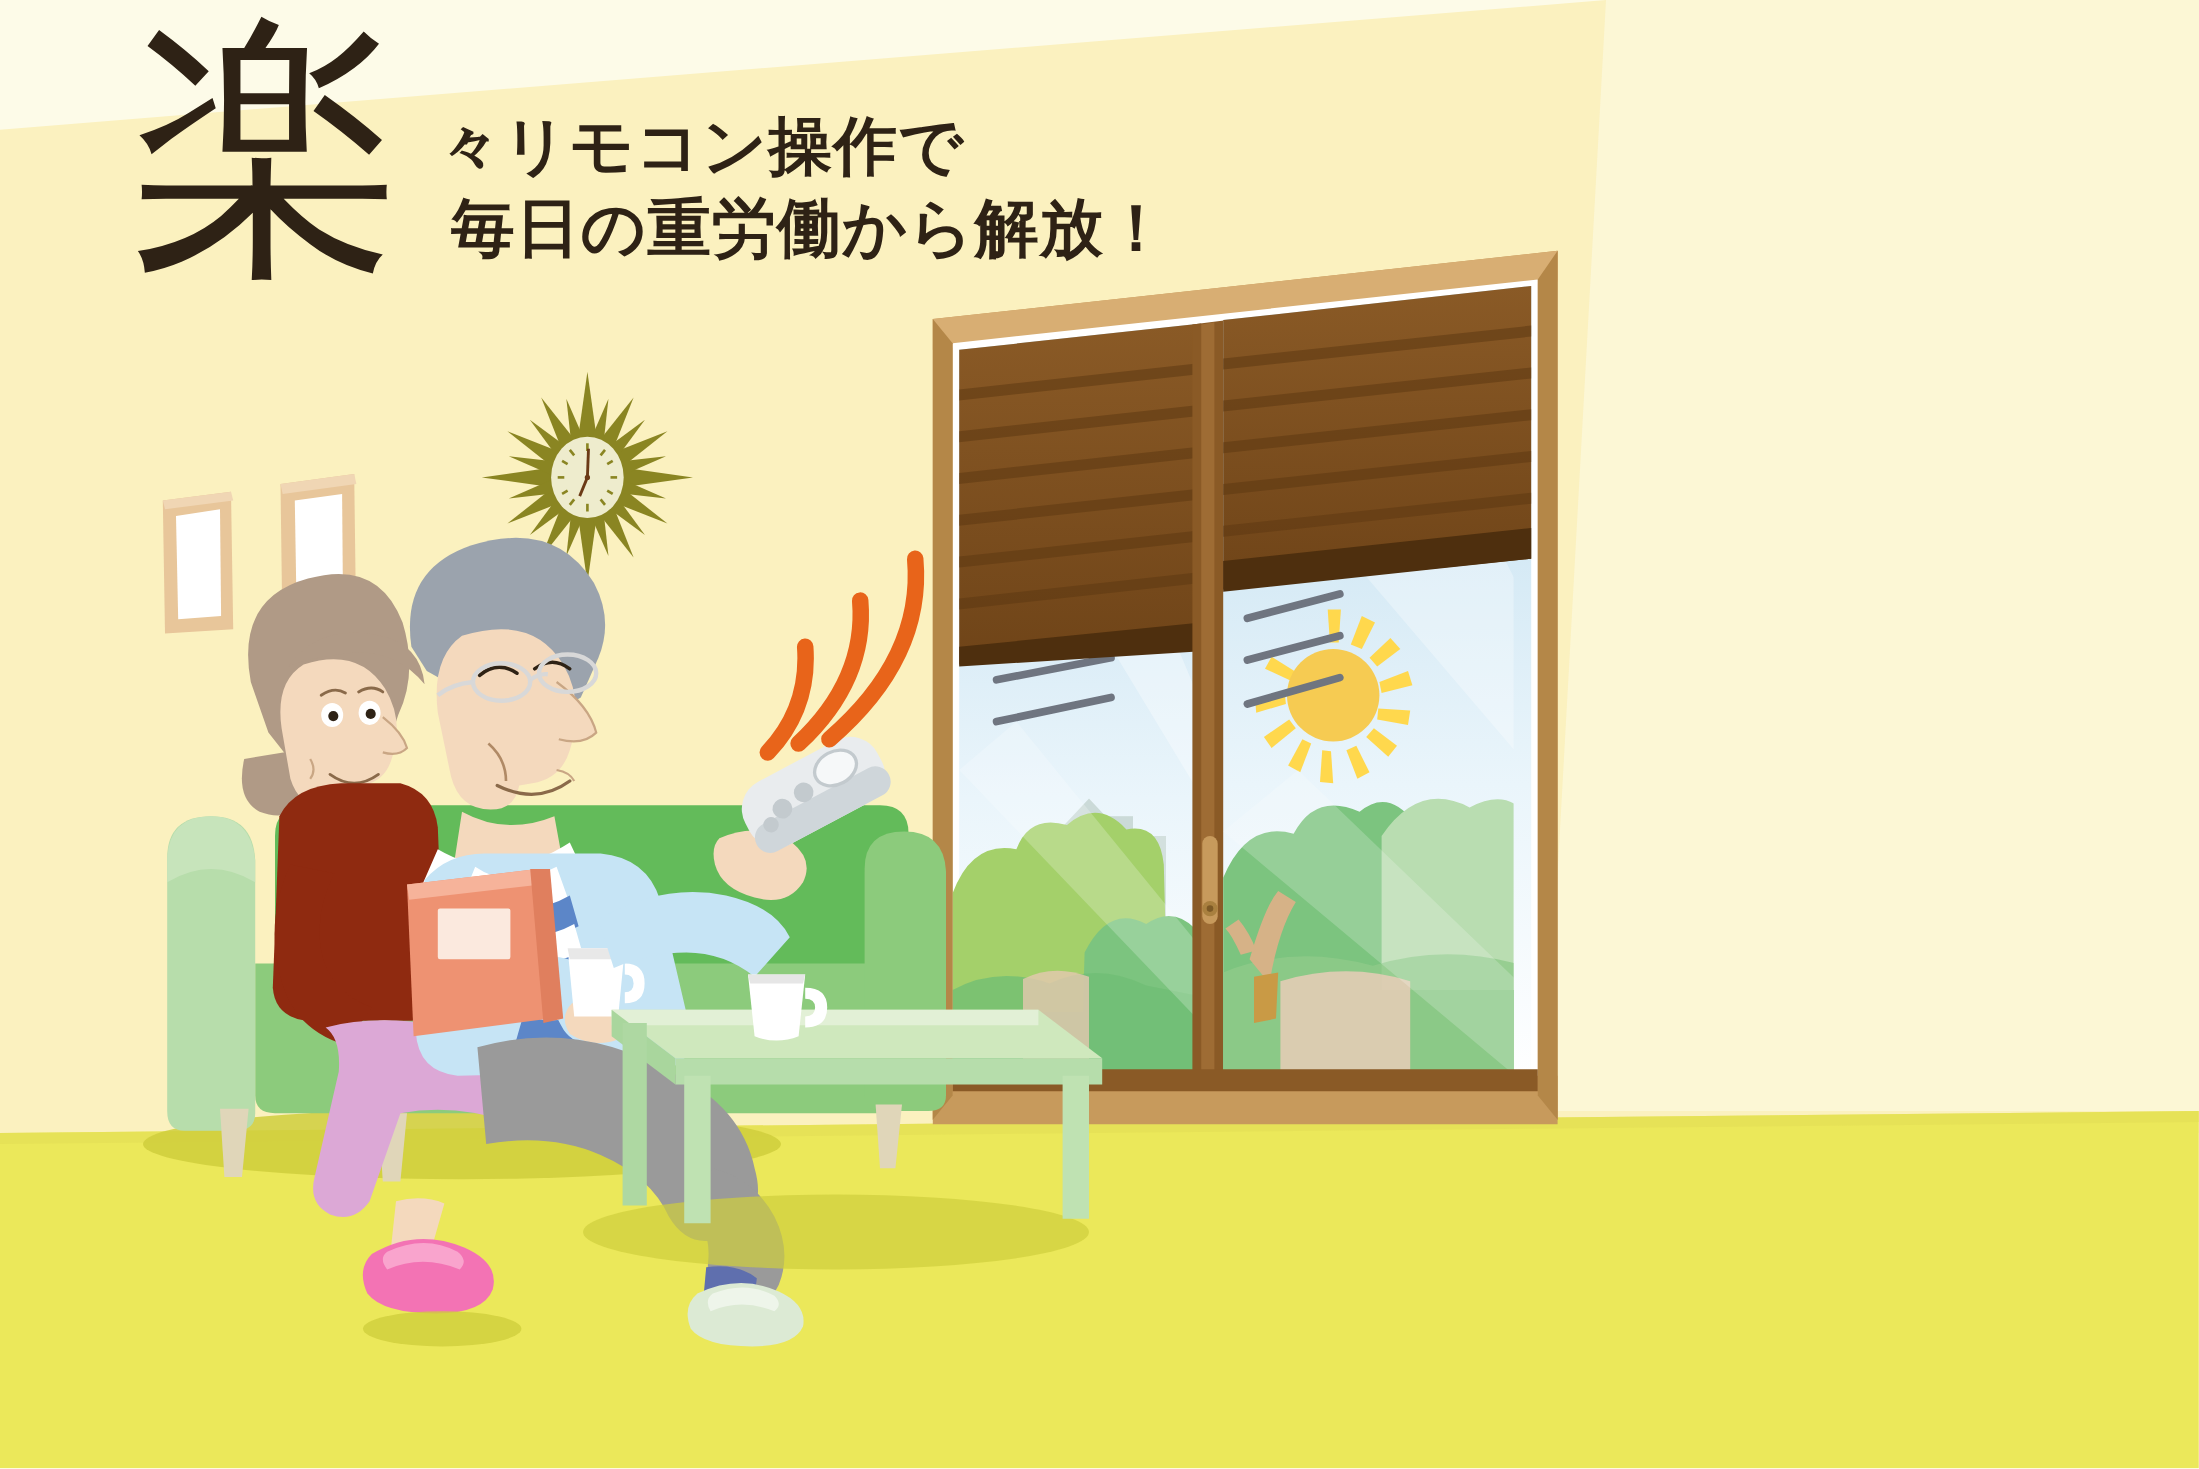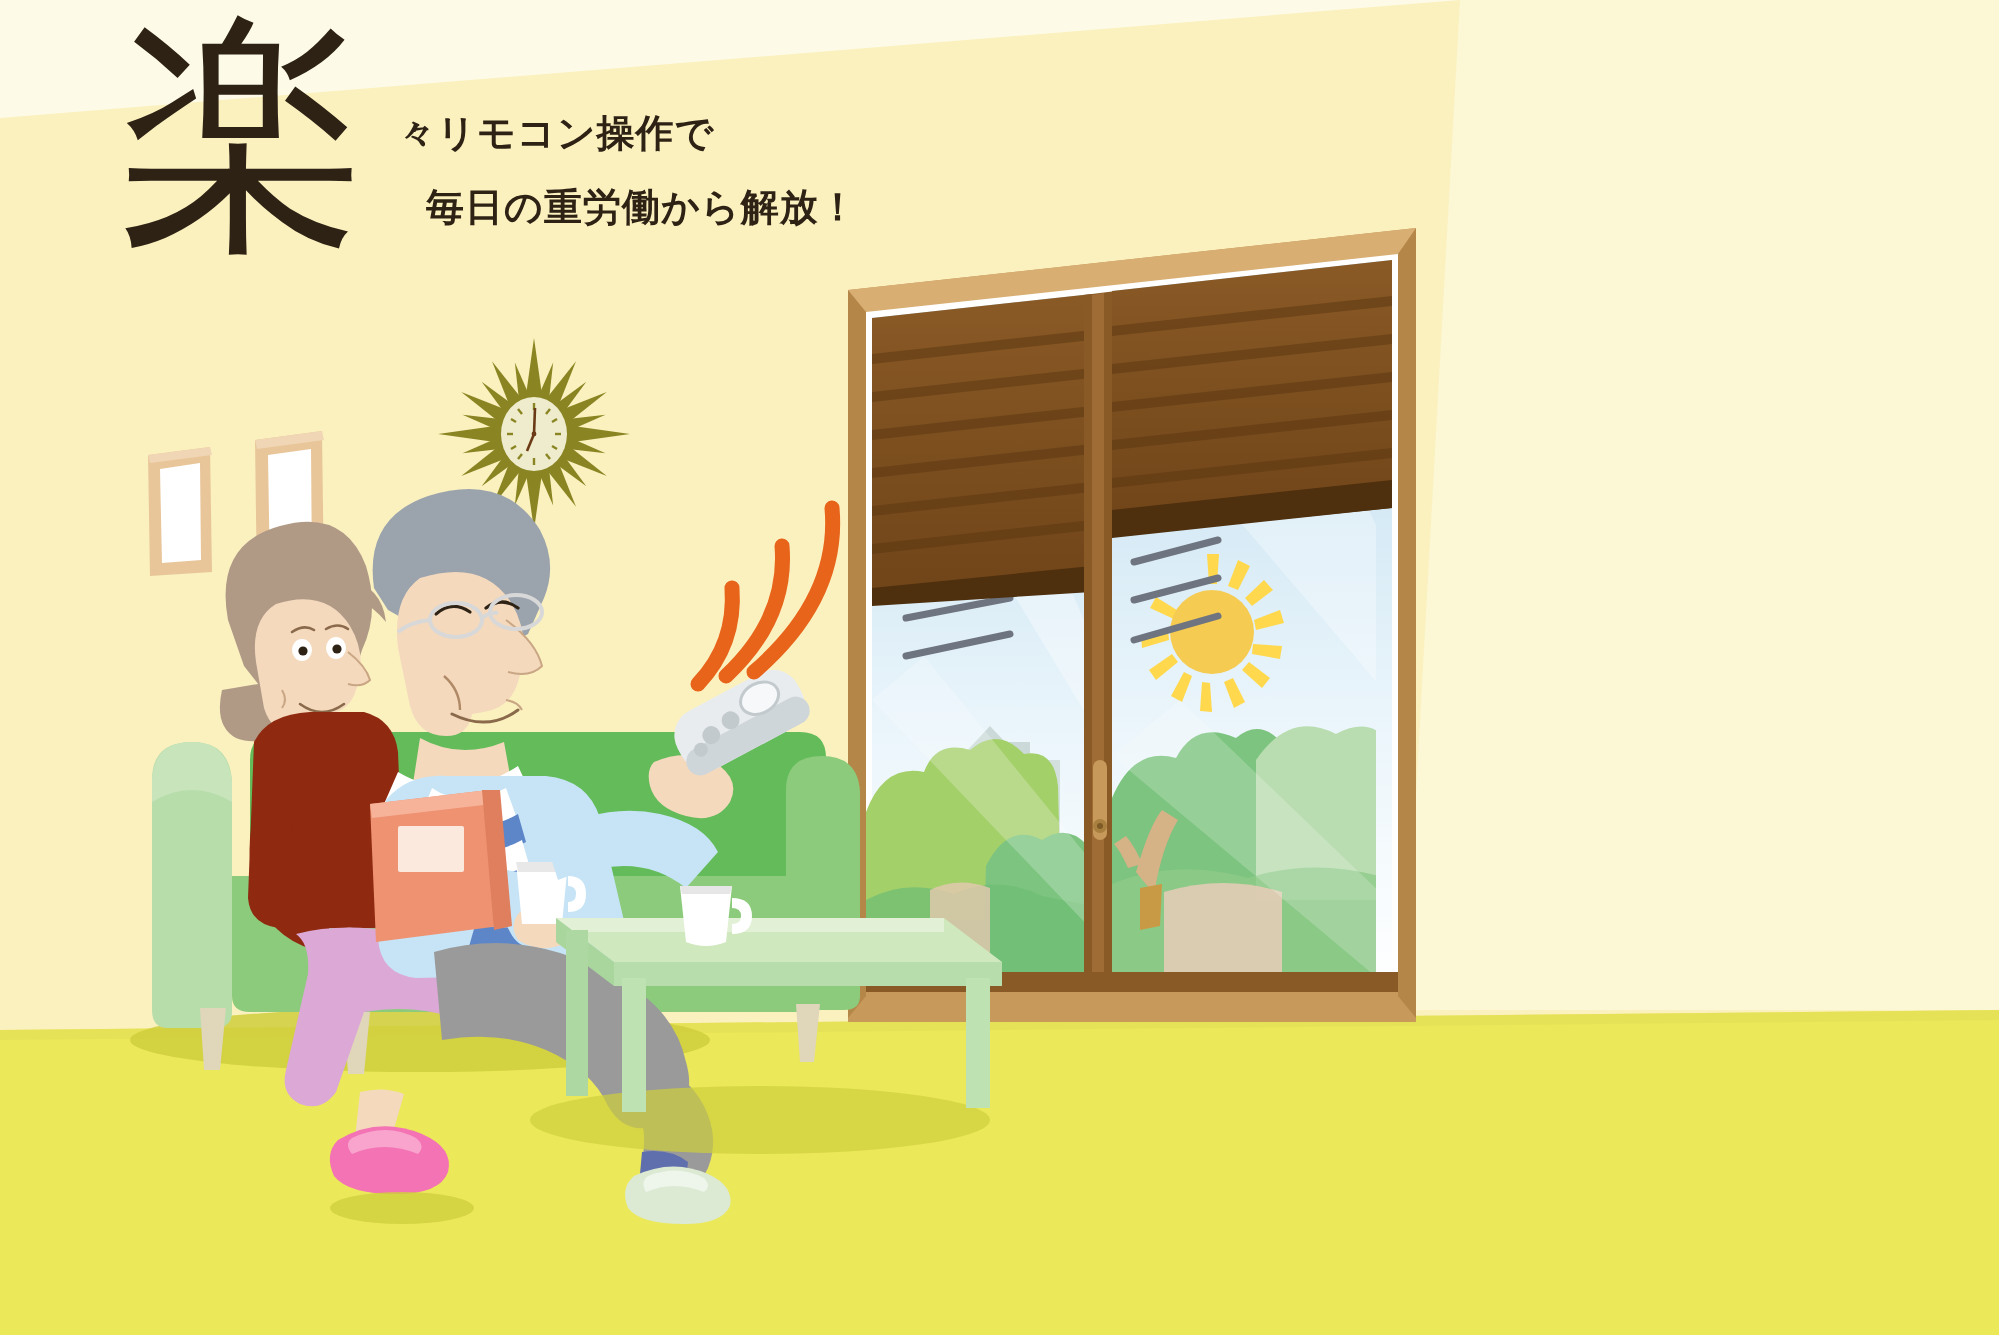--- a/index.html
+++ b/index.html
@@ -29,27 +29,27 @@
     letter-spacing:0;
   }
   .line-wrap{
     position:absolute;
     left:398px; top:96px;
     color:#2e2215;
     font-family:"DejaVu Sans","Liberation Sans",sans-serif;
     font-weight:bold;
   }
   .ln{
-    font-size:38px;
+    font-size:58px;
     line-height:74px;
     letter-spacing:1px;
     white-space:nowrap;
     font-weight:bold;
   }
-  .ln.l2{ margin-left:28px; }
+  .ln.l2{ margin-left:12px; }
 </style>
 </head>
 <body>
 
 <div id="stage">
 
   <svg viewBox="0 0 1999 1335" xmlns="http://www.w3.org/2000/svg">
     <defs>
       <linearGradient id="skyGrad" x1="0" y1="0" x2="0" y2="1">
         <stop offset="0%" stop-color="#bcdcee"></stop>

